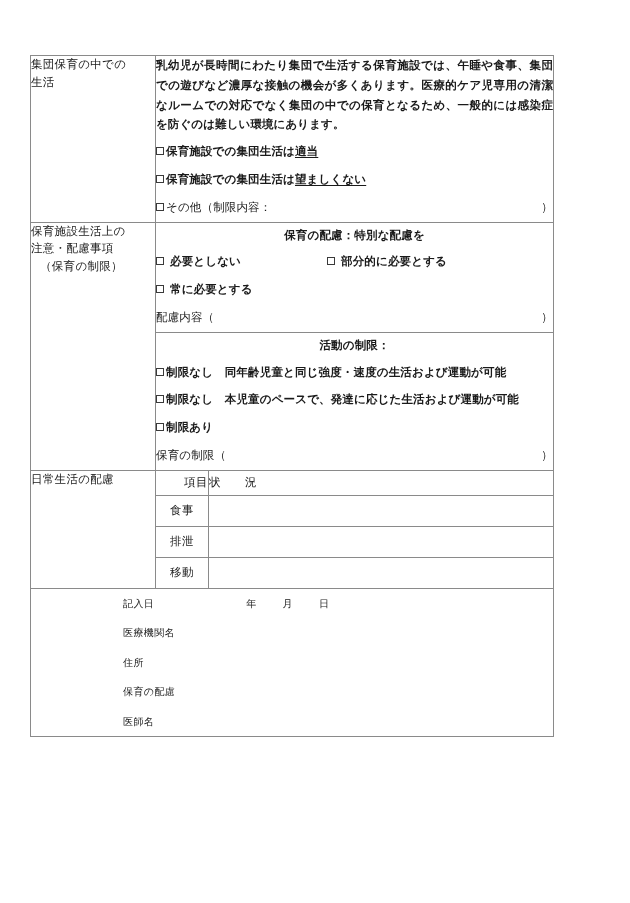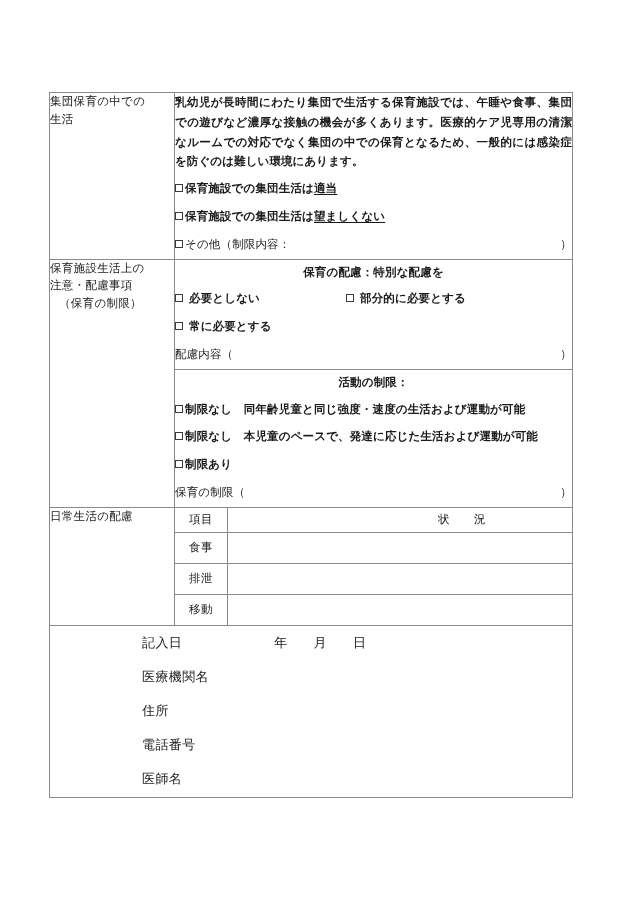--- a/index.html
+++ b/index.html
@@ -18,26 +18,25 @@
 
   .page {
     position: relative;
     width: 630px;
     height: 903px;
     box-sizing: border-box;
   }
 
   .form-table {
     position: absolute;
-    left: 49px;
+    left: 30px;
     top: 55px;
     width: 523px;
     border-collapse: collapse;
     table-layout: fixed;
-    margin-top: 37px;
   }
   .form-table td {
     border: 1px solid #8a8a8a;
     vertical-align: top;
     padding: 0;
   }
 
   
   .col-label  { width: 125px; }
   .col-body   { width: 398px; }
@@ -118,45 +117,45 @@
   }
   .sub-table td.sub-item {
     width: 52px;
     text-align: center;
     vertical-align: middle;
     height: 30px;
     letter-spacing: 0.5px;
   }
   .sub-table td.sub-head-item {
     width: 52px;
-    text-align: center;
+    text-align: right;
     vertical-align: middle;
     height: 24px;
     letter-spacing: 0.5px;
   }
   .sub-table td.sub-status-head {
-    text-align: right;
+    text-align: left;
     vertical-align: middle;
     height: 24px;
     letter-spacing: 0.5px;
     padding-right: 86px;
   }
   .sub-table td.sub-status {
     height: 30px;
   }
   .nested-wrap { padding: 0; }
   .nested-wrap > .sub-table td { border-top: none; }
   .nested-wrap > .sub-table tr:first-child td { border-top: none; }
   .nested-wrap > .sub-table td:first-child { border-left: none; }
   .nested-wrap > .sub-table td:last-child { border-right: none; }
   .nested-wrap > .sub-table tr:last-child td { border-bottom: none; }
 
   .footer-cell {
     padding: 16px 0 18px 0;
-    font-size: 13px;
+    font-size: 10px;
     line-height: 1.55;
   }
   .footer-line {
     display: block;
     padding: 7px 0 7px 92px;
     white-space: nowrap;
     letter-spacing: 0.4px;
   }
   .fl-gap { display: inline-block; width: 92px; }
   .fl-gap-sm { display: inline-block; width: 26px; }
@@ -278,21 +277,21 @@
           <span class="footer-line">
             <span>記入日</span><span class="fl-gap"></span><span>年</span><span class="fl-gap-sm"></span><span>月</span><span class="fl-gap-sm"></span><span>日</span>
           </span>
           <span class="footer-line">
             <span>医療機関名</span>
           </span>
           <span class="footer-line">
             <span>住所</span>
           </span>
           <span class="footer-line">
-            <span>電話番号</span>
+            <span>保育の配慮</span>
           </span>
           <span class="footer-line">
             <span>医師名</span>
           </span>
         </td>
       </tr>
 
     </tbody>
   </table>
 

